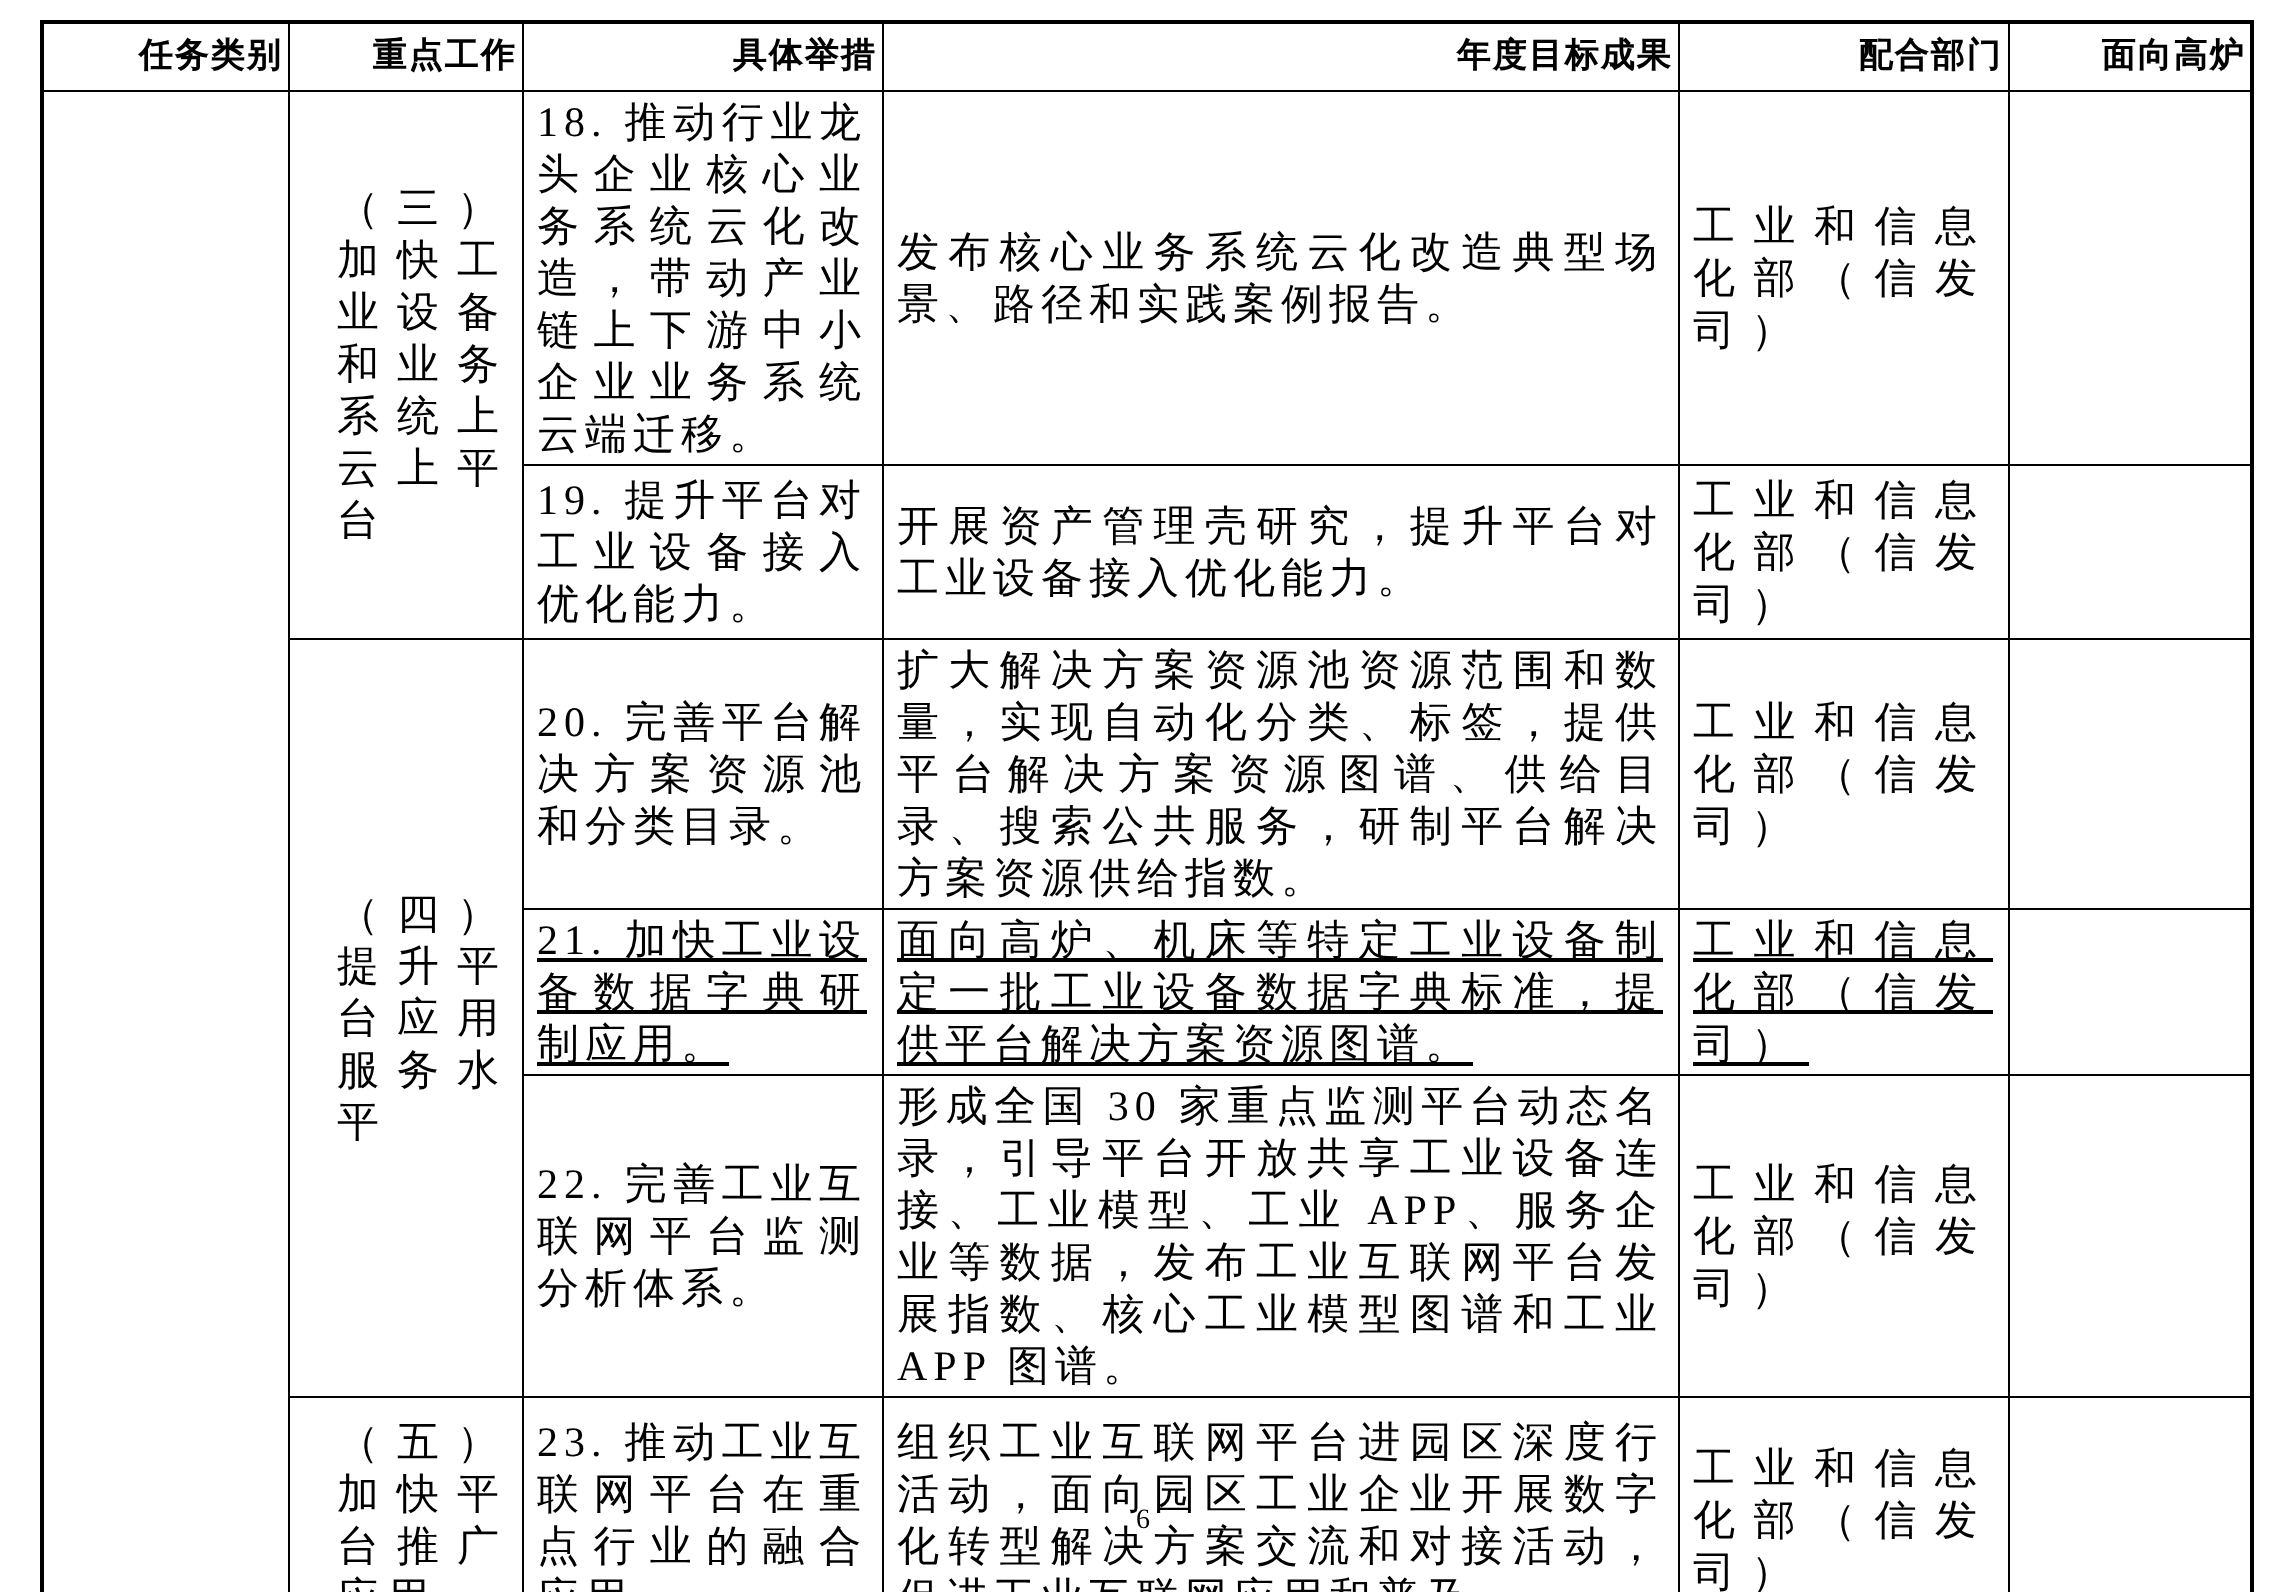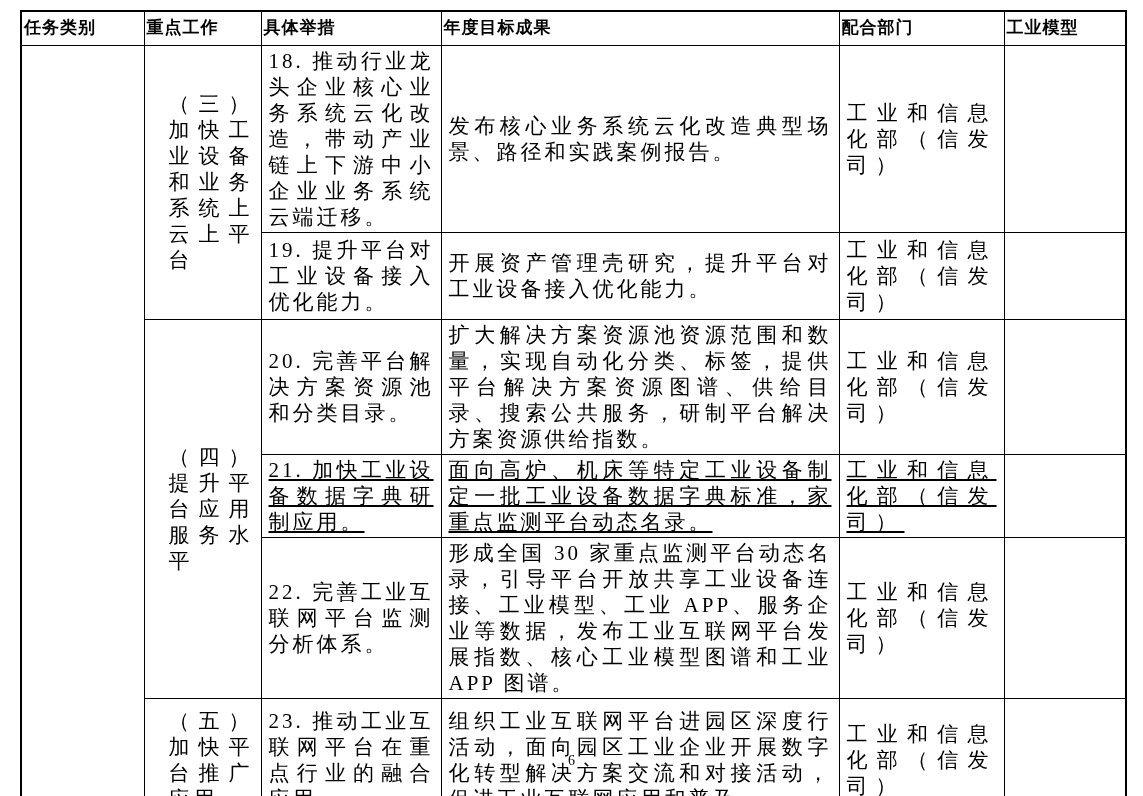--- a/index.html
+++ b/index.html
@@ -19,21 +19,21 @@
     padding:2px 7px;
     font-size:21px;
     line-height:26px;
     vertical-align:middle;
     text-align:justify;
     text-justify:inter-ideograph;
     overflow:hidden;
     word-break:break-all;
   }
   .doc th{
-    text-align:left;
+    text-align:right;
     font-weight:bold;
     font-size:17px;
     letter-spacing:1px;
     padding:2px 2px;
     line-height:22px;
   }
   
   col.c-task{width:123px;}
   col.c-keywork{width:117px;}
   col.c-measure{width:180px;}
@@ -74,21 +74,21 @@
         <col class="c-support">
     </colgroup>
 
     <tbody>
         <tr class="rh">
       <th>任务类别</th>
       <th>重点工作</th>
       <th>具体举措</th>
       <th>年度目标成果</th>
       <th>配合部门</th>
-      <th>工业模型</th>
+      <th>面向高炉</th>
     </tr>
 
     <tr class="r18">
       <td class="task" rowspan="6"></td>
       <td class="keywork" rowspan="2">（三）加快工业设备和业务系统上云上平台</td>
       <td class="measure">18. 推动行业龙头企业核心业务系统云化改造，带动产业链上下游中小企业业务系统云端迁移。</td>
       <td class="target">发布核心业务系统云化改造典型场景、路径和实践案例报告。</td>
       <td class="lead">工业和信息化部（信发司）</td>
       <td class="support"></td>
     </tr>
@@ -103,21 +103,21 @@
     <tr class="r20">
       <td class="keywork" rowspan="3">（四）提升平台应用服务水平</td>
       <td class="measure">20. 完善平台解决方案资源池和分类目录。</td>
       <td class="target">扩大解决方案资源池资源范围和数量，实现自动化分类、标签，提供平台解决方案资源图谱、供给目录、搜索公共服务，研制平台解决方案资源供给指数。</td>
       <td class="lead">工业和信息化部（信发司）</td>
       <td class="support"></td>
     </tr>
 
     <tr class="r21">
       <td class="measure">21. 加快工业设备数据字典研制应用。</td>
-      <td class="target">面向高炉、机床等特定工业设备制定一批工业设备数据字典标准，家重点监测平台动态名录。</td>
+      <td class="target">面向高炉、机床等特定工业设备制定一批工业设备数据字典标准，提供平台解决方案资源图谱。</td>
       <td class="lead">工业和信息化部（信发司）</td>
       <td class="support"></td>
     </tr>
 
     <tr class="r22">
       <td class="measure">22. 完善工业互联网平台监测分析体系。</td>
       <td class="target">形成全国 30 家重点监测平台动态名录，引导平台开放共享工业设备连接、工业模型、工业 APP、服务企业等数据，发布工业互联网平台发展指数、核心工业模型图谱和工业 APP 图谱。</td>
       <td class="lead">工业和信息化部（信发司）</td>
       <td class="support"></td>
     </tr>

